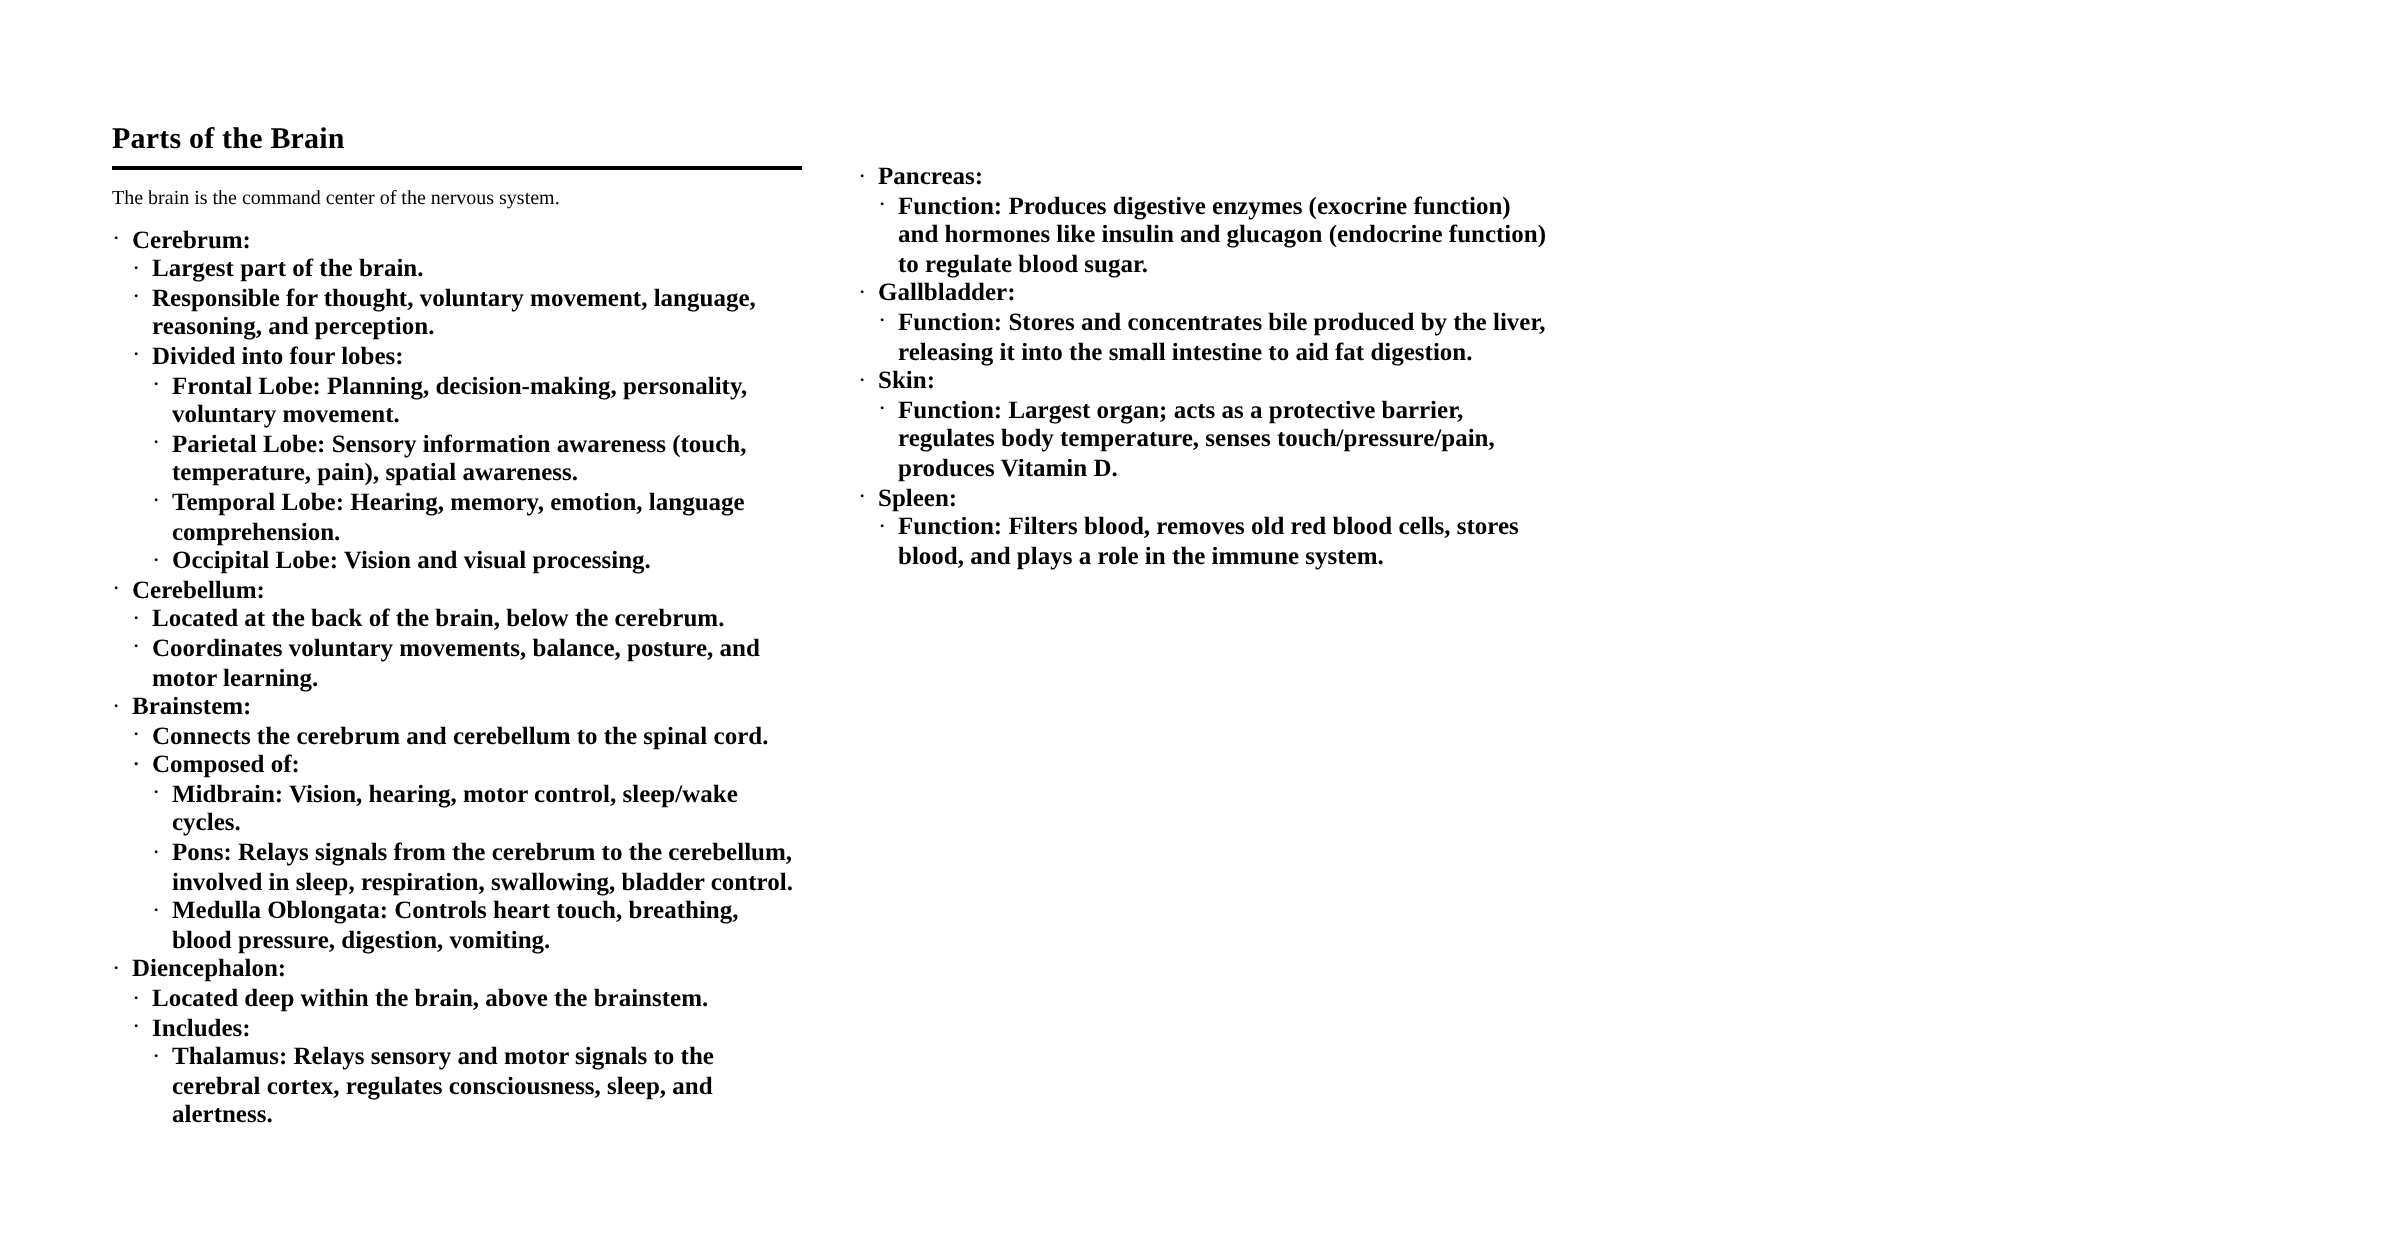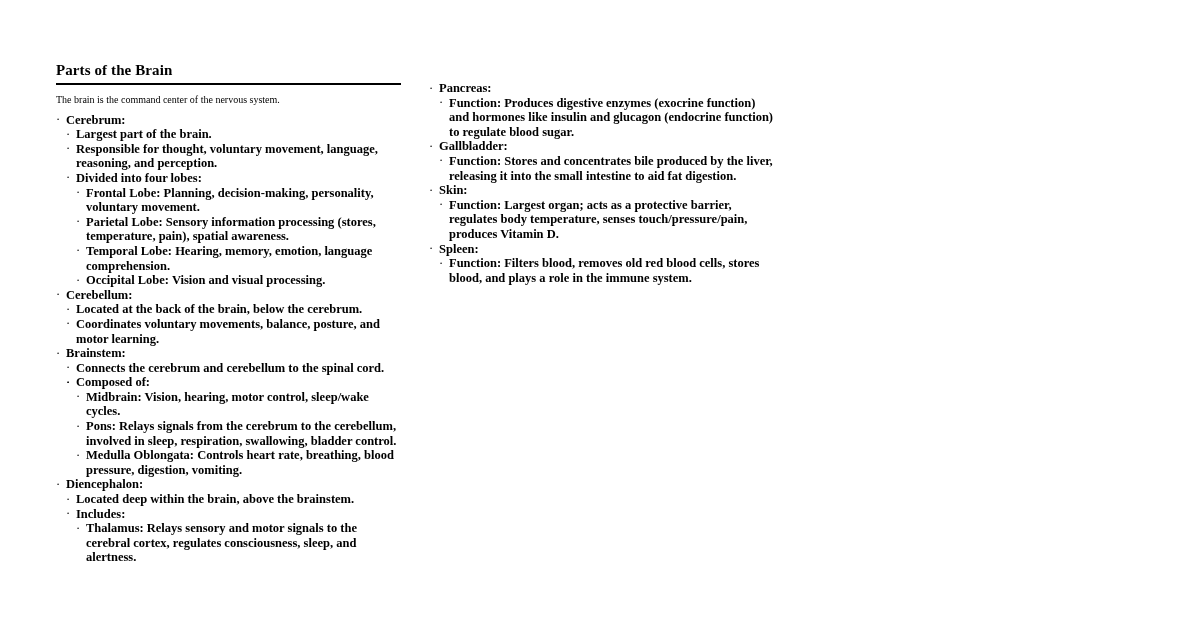--- a/index.html
+++ b/index.html
@@ -100,36 +100,36 @@
       <div class="intro-wrap">
         <p class="intro">The brain is the command center of the nervous system.</p>
       </div>
       <div class="list-wrap">
         <ul class="lvl d1" id="left-list">
             <li><span class="bullet">·</span><span class="lbl">Cerebrum:</span><ul class="lvl d2">
                 <li><span class="bullet">·</span><span class="txt">Largest part of the brain.</span></li>
                 <li><span class="bullet">·</span><span class="txt">Responsible for thought, voluntary movement, language, reasoning, and perception.</span></li>
                 <li><span class="bullet">·</span><span class="txt">Divided into four lobes:</span><ul class="lvl d3">
                     <li><span class="bullet">·</span><span class="lbl">Frontal Lobe:</span><span class="txt"> Planning, decision-making, personality, voluntary movement.</span></li>
-                    <li><span class="bullet">·</span><span class="lbl">Parietal Lobe:</span><span class="txt"> Sensory information processing (stores, temperature, pain), spatial awareness.</span></li>
+                    <li><span class="bullet">·</span><span class="lbl">Parietal Lobe:</span><span class="txt"> Sensory information awareness (touch, temperature, pain), spatial awareness.</span></li>
                     <li><span class="bullet">·</span><span class="lbl">Temporal Lobe:</span><span class="txt"> Hearing, memory, emotion, language comprehension.</span></li>
                     <li><span class="bullet">·</span><span class="lbl">Occipital Lobe:</span><span class="txt"> Vision and visual processing.</span></li>
                   </ul></li>
               </ul></li>
             <li><span class="bullet">·</span><span class="lbl">Cerebellum:</span><ul class="lvl d2">
                 <li><span class="bullet">·</span><span class="txt">Located at the back of the brain, below the cerebrum.</span></li>
                 <li><span class="bullet">·</span><span class="txt">Coordinates voluntary movements, balance, posture, and motor learning.</span></li>
               </ul></li>
             <li><span class="bullet">·</span><span class="lbl">Brainstem:</span><ul class="lvl d2">
                 <li><span class="bullet">·</span><span class="txt">Connects the cerebrum and cerebellum to the spinal cord.</span></li>
                 <li><span class="bullet">·</span></li>
                 <li><span class="bullet">·</span><span class="txt">Composed of:</span><ul class="lvl d3">
                     <li><span class="bullet">·</span><span class="lbl">Midbrain:</span><span class="txt"> Vision, hearing, motor control, sleep/wake cycles.</span></li>
                     <li><span class="bullet">·</span><span class="lbl">Pons:</span><span class="txt"> Relays signals from the cerebrum to the cerebellum, involved in sleep, respiration, swallowing, bladder control.</span></li>
-                    <li><span class="bullet">·</span><span class="lbl">Medulla Oblongata:</span><span class="txt"> Controls heart rate, breathing, blood pressure, digestion, vomiting.</span></li>
+                    <li><span class="bullet">·</span><span class="lbl">Medulla Oblongata:</span><span class="txt"> Controls heart touch, breathing, blood pressure, digestion, vomiting.</span></li>
                   </ul></li>
               </ul></li>
             <li><span class="bullet">·</span><span class="lbl">Diencephalon:</span><ul class="lvl d2">
                 <li><span class="bullet">·</span><span class="txt">Located deep within the brain, above the brainstem.</span></li>
                 <li><span class="bullet">·</span><span class="txt">Includes:</span><ul class="lvl d3">
                     <li><span class="bullet">·</span><span class="lbl">Thalamus:</span><span class="txt"> Relays sensory and motor signals to the cerebral cortex, regulates consciousness, sleep, and alertness.</span></li>
                   </ul></li>
               </ul></li>
           </ul>
       </div>

